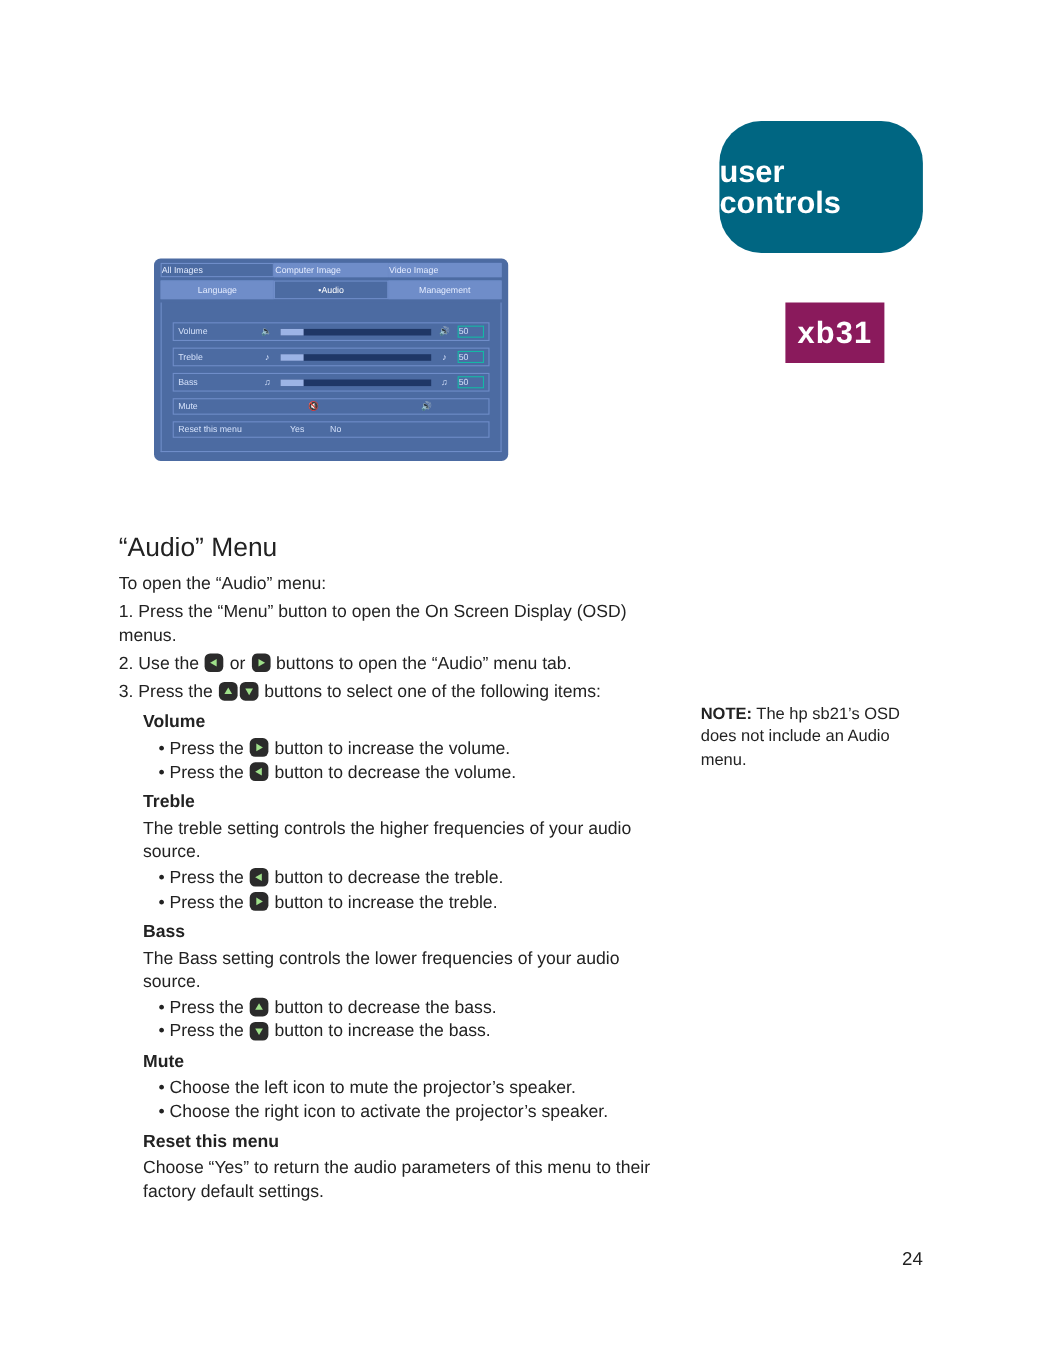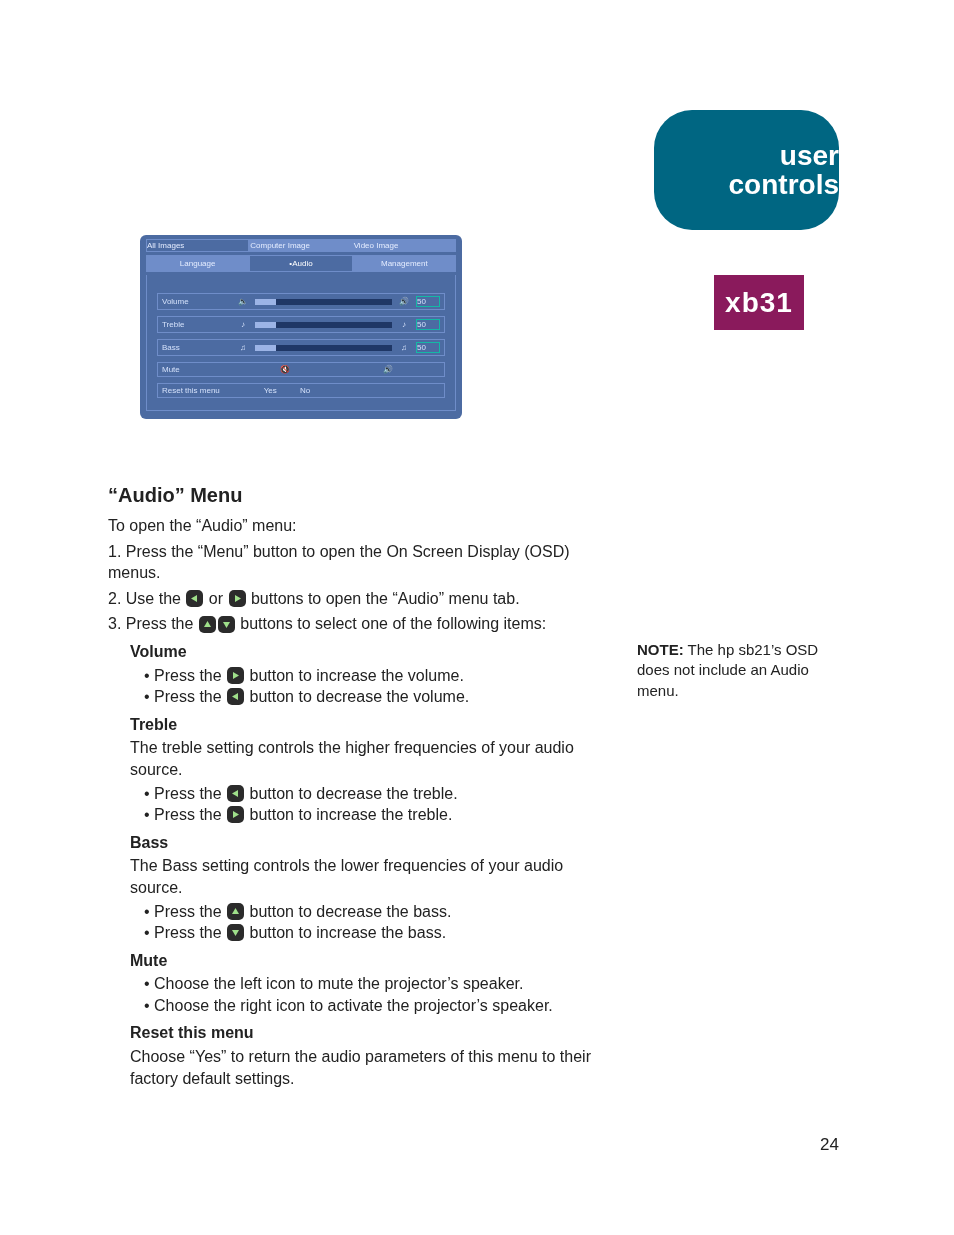--- a/index.html
+++ b/index.html
@@ -23,21 +23,21 @@
     top: 110px;
     right: 115px;
     width: 185px;
     height: 120px;
     background: #006682;
     border-radius: 38px;
     color: #fff;
     text-align: center;
     display: flex;
     flex-direction: column;
-    align-items: flex-end;
+    align-items: flex-start;
     justify-content: center;
     font-weight: 600;
   }
   .badge-uc .l1 { font-size: 28px; line-height: 1.05; }
   .badge-uc .l2 { font-size: 28px; line-height: 1.05; }
   .badge-model {
     position: absolute;
     top: 275px;
     right: 150px;
     width: 90px;
@@ -139,22 +139,22 @@
   .content {
     position: absolute;
     top: 482px;
     left: 108px;
     width: 510px;
     font-size: 16px;
     line-height: 1.35;
   }
   .content h2 {
     margin: 0 0 6px 0;
-    font-size: 20px;
-    font-weight: 700;
+    font-size: 24px;
+    font-weight: 400;
   }
   .content p { margin: 3px 0; }
   .content ol { margin: 4px 0 0 0; padding-left: 0; list-style: none; }
   .content ol li { margin: 4px 0; }
   .sub { margin-left: 22px; }
   .sub .shead { font-weight: 700; margin-top: 6px; }
   .sub ul { margin: 2px 0 2px 14px; padding: 0; list-style: none; }
   .sub ul li::before { content: "• "; }
   .sub p { margin: 2px 0; }
 

